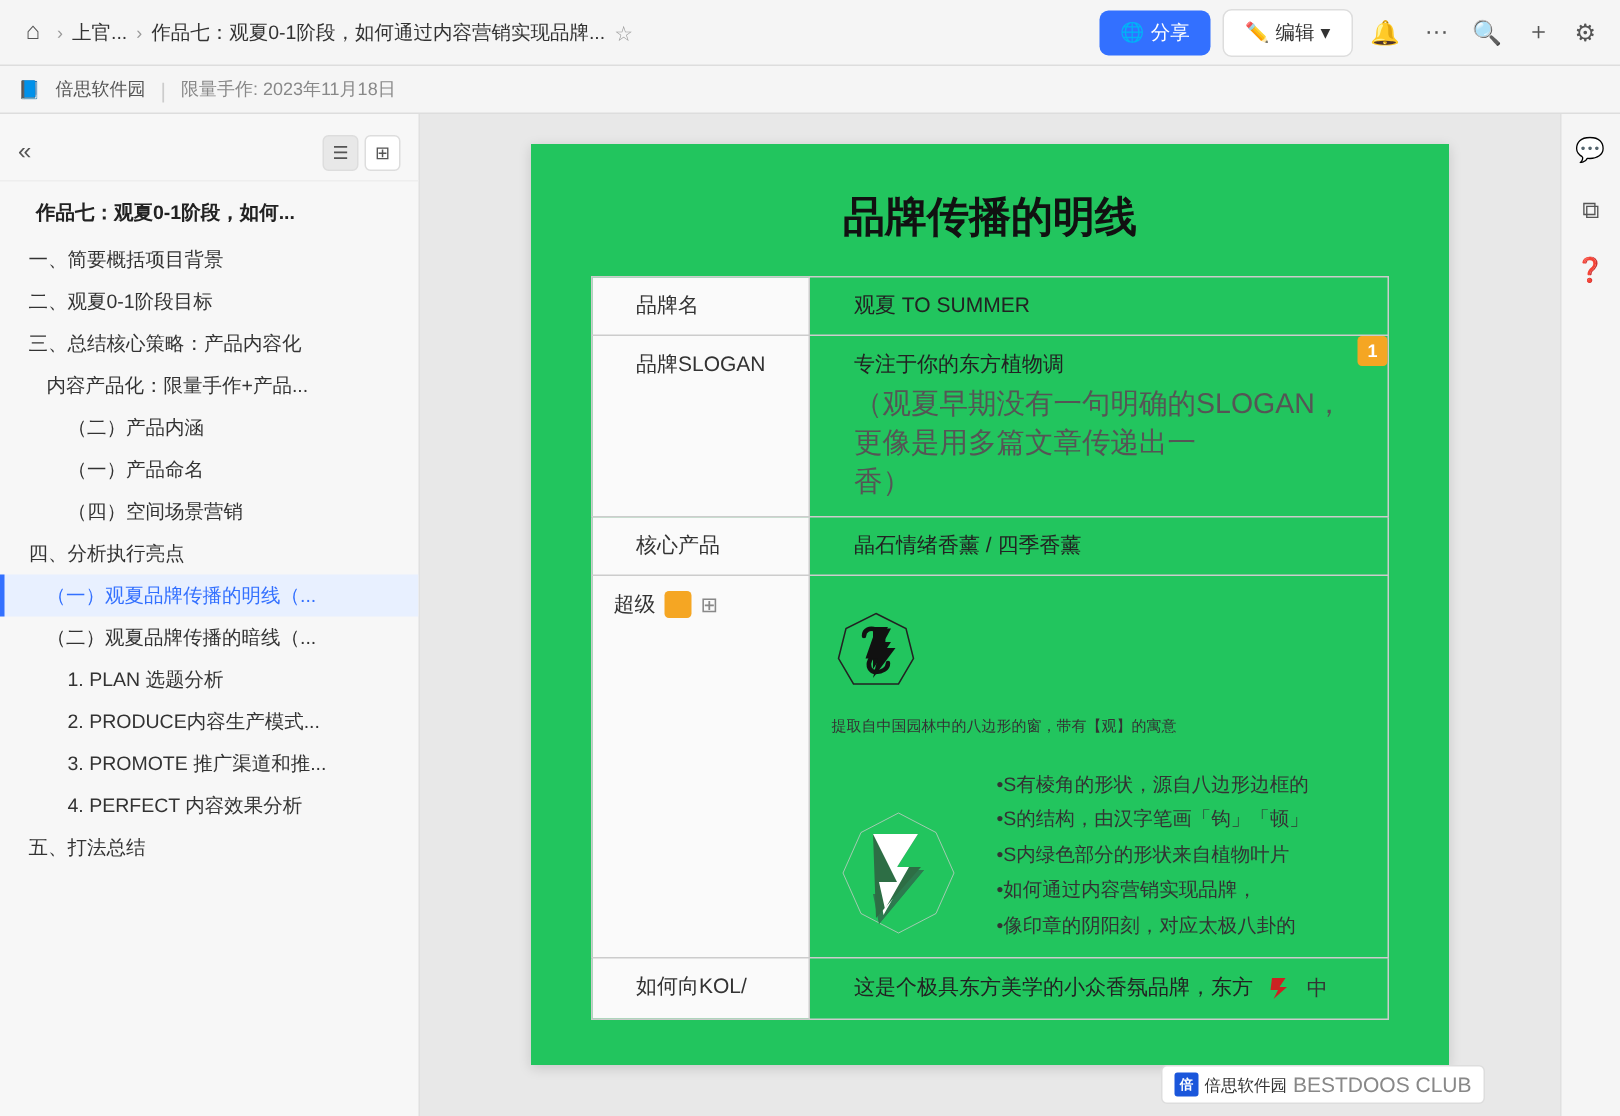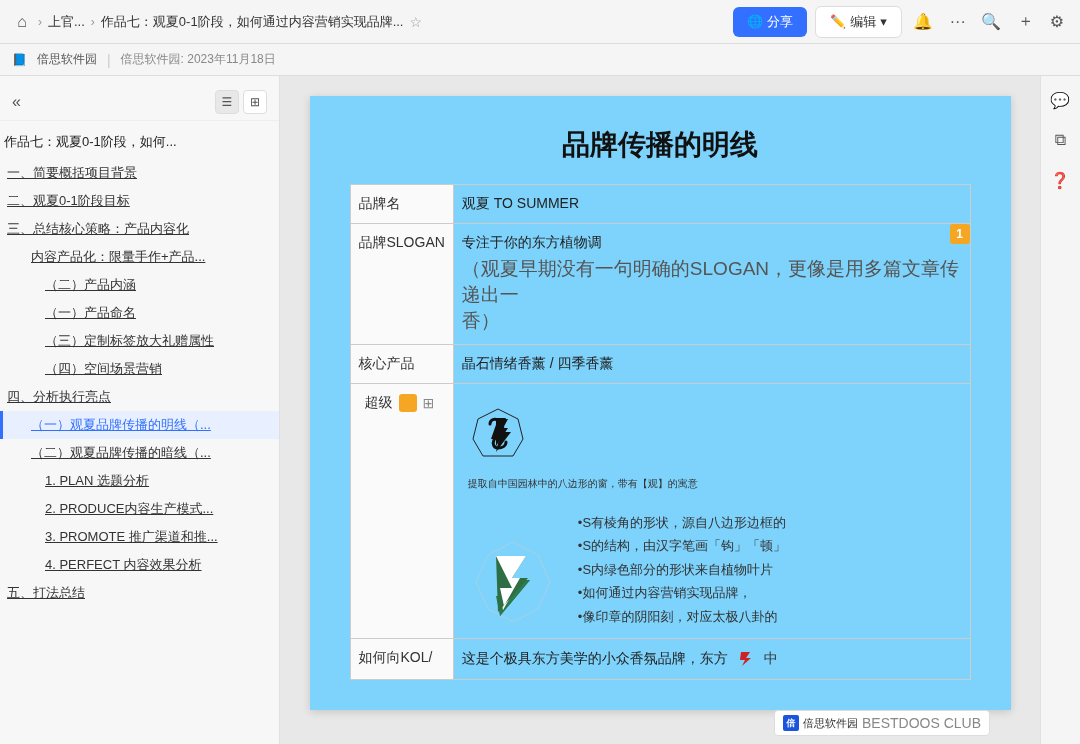--- a/index.html
+++ b/index.html
@@ -63,56 +63,55 @@
       padding: 6px 12px;
       border-bottom: 1px solid #eee;
       margin-bottom: 4px;
     }
     .collapse-btn { font-size: 16px; color: #555; cursor: pointer; }
     .view-toggle { display: flex; gap: 4px; }
     .view-btn { width: 24px; height: 24px; border: 1px solid #ddd; border-radius: 4px; background: white; cursor: pointer; display: flex; align-items: center; justify-content: center; font-size: 12px; color: #555; }
     .view-btn.active { background: #e8e8e8; }
 
     .sidebar-doc-title {
-      padding: 8px 4px;
+      padding: 8px 24px;
       font-size: 13px;
-      font-weight: normal;
+      font-weight: bold;
       color: #222;
       white-space: nowrap;
       overflow: hidden;
       text-overflow: ellipsis;
     }
     .sidebar-item {
-      padding: 5px 12px 5px 4px;
+      padding: 5px 12px 5px 16px;
       font-size: 13px;
       color: #333;
       cursor: pointer;
       display: flex;
       align-items: flex-start;
       gap: 4px;
       border-left: 3px solid transparent;
-      text-decoration: underline;
     }
     .sidebar-item.active { color: #3370ff; background: #e8f0ff; border-left-color: #3370ff; }
     .sidebar-item.sub { padding-left: 28px; }
     .sidebar-item.sub2 { padding-left: 42px; }
 
     
     .content-area {
       flex: 1;
       overflow-y: auto;
       background: #e8e8e8;
       position: relative;
     }
 
     
     .page {
-      width: 701px;
+      width: 612px;
       margin: 20px auto;
-      background: #7dd3fc;
+      background: #22c55e;
       box-shadow: 0 2px 8px rgba(0,0,0,0.15);
       padding: 30px 40px 30px 40px;
       min-height: 600px;
     }
 
     .page-title-main {
       font-size: 28px;
       font-weight: bold;
       text-align: center;
       color: #111;
@@ -120,21 +119,21 @@
     }
 
     
     .brand-table {
       width: 100%;
       border-collapse: collapse;
       font-size: 14px;
     }
     .brand-table td {
       border: 1px solid #ccc;
-      padding: 10px 8px;
+      padding: 10px 29px;
       vertical-align: top;
     }
     .brand-table .label-cell {
       width: 90px;
       color: #333;
       font-weight: 500;
       background: #fafafa;
       white-space: nowrap;
     }
     .brand-table .value-cell {
@@ -277,21 +276,21 @@
     <span class="icon-search">🔍</span>
     <span class="icon-plus">＋</span>
     <span class="icon-settings">⚙</span>
   </div>
 </div>
 
 <div class="second-bar">
   <span class="guide-icon">📘</span>
   <span class="guide-text">倍思软件园</span>
   <span class="separator">|</span>
-  <span class="modified-text">倍思软件园: 2023年11月18日</span>
+  <span class="modified-text">限量手作: 2023年11月18日</span>
 </div>
 
 <div class="main-layout">
 
   <div class="sidebar">
     <div class="sidebar-header">
       <span class="collapse-btn">«</span>
       <div class="view-toggle">
         <button class="view-btn active">☰</button>
         <button class="view-btn">⊞</button>
@@ -309,23 +308,20 @@
       <span>三、总结核心策略：产品内容化</span>
     </div>
     <div class="sidebar-item sub">
       <span>内容产品化：限量手作+产品...</span>
     </div>
     <div class="sidebar-item sub2">
       <span>（二）产品内涵</span>
     </div>
     <div class="sidebar-item sub2">
       <span>（一）产品命名</span>
-    </div>
-    <div class="sidebar-item sub2">
-      <span>（三）定制标签放大礼赠属性</span>
     </div>
     <div class="sidebar-item sub2">
       <span>（四）空间场景营销</span>
     </div>
     <div class="sidebar-item top">
       <span>四、分析执行亮点</span>
     </div>
     <div class="sidebar-item sub active">
       <span>（一）观夏品牌传播的明线（...</span>
     </div>

